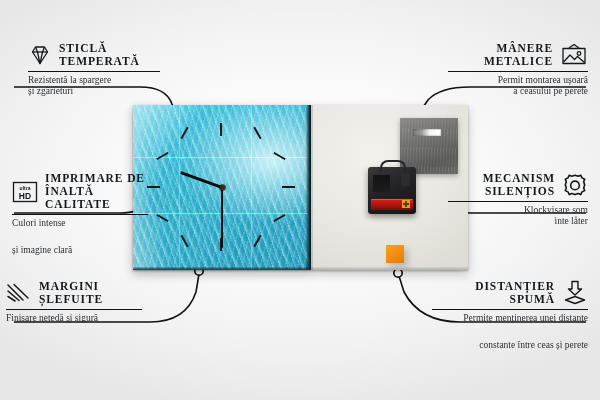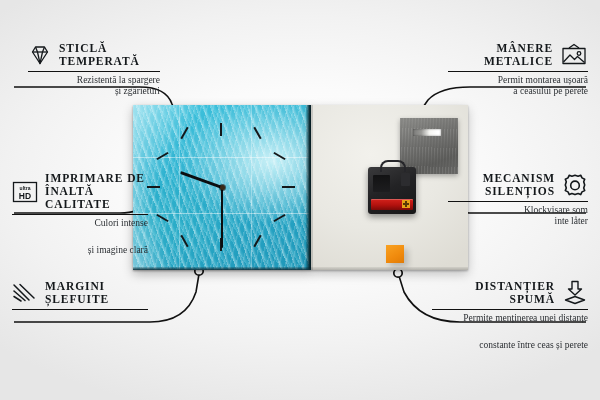--- a/index.html
+++ b/index.html
@@ -130,30 +130,30 @@
     font-weight:bold;font-size:11.5px;letter-spacing:.9px;
     line-height:13px;color:#14181b;text-transform:uppercase;
   }
   .co-rule{height:1px;background:#111;margin-top:3px;}
   .co-sub{
     font-family:"Liberation Serif",serif;
     font-size:9.5px;line-height:11px;color:#2b2f33;margin-top:3px;
   }
   .left .co-head{justify-content:flex-start;}
   .left .co-title{text-align:left;}
-  .left .co-sub{text-align:right;}
+  .left .co-sub{text-align:left;}
   .right .co-head{justify-content:flex-end;}
   .right .co-title{text-align:right;}
   .right .co-sub{text-align:right;}
   .ico{flex:0 0 auto;display:block;}
 
   
   #co-sticla   {left:28px; top:42px;  width:132px;}
   #co-hd       {left:12px; top:172px; width:136px;}
-  #co-margini  {left:12px; top:280px; width:136px;}
+  #co-margini  {left:6px; top:280px; width:136px;}
   #co-manere   {right:12px;top:42px;  width:140px;}
   #co-mecanism {right:12px;top:172px; width:140px;}
   #co-dist     {right:12px;top:280px; width:156px;}
 </style>
 </head>
 <body>
 
 <div id="stage">
 
   <svg id="wires" viewBox="0 0 600 400">
@@ -273,20 +273,21 @@
           <path d="M2,14.5 L9,19"></path>
           <path d="M8,2.5 L22,16"></path>
         </g>
       </svg>
       <div>
         <div class="co-title">MARGINI</div>
         <div class="co-title">ȘLEFUITE</div>
       </div>
     </div>
     <div class="co-rule"></div>
+    <div class="co-sub">Finisare netedă și sigură</div>
   </div>
 
   <div class="callout right" id="co-manere">
     <div class="co-head">
       <div>
         <div class="co-title">MÂNERE</div>
         <div class="co-title">METALICE</div>
       </div>
       <svg class="ico" width="28" height="24" viewBox="0 0 28 24">
         <g fill="none" stroke="#14181b" stroke-width="1.3" stroke-linejoin="round">

